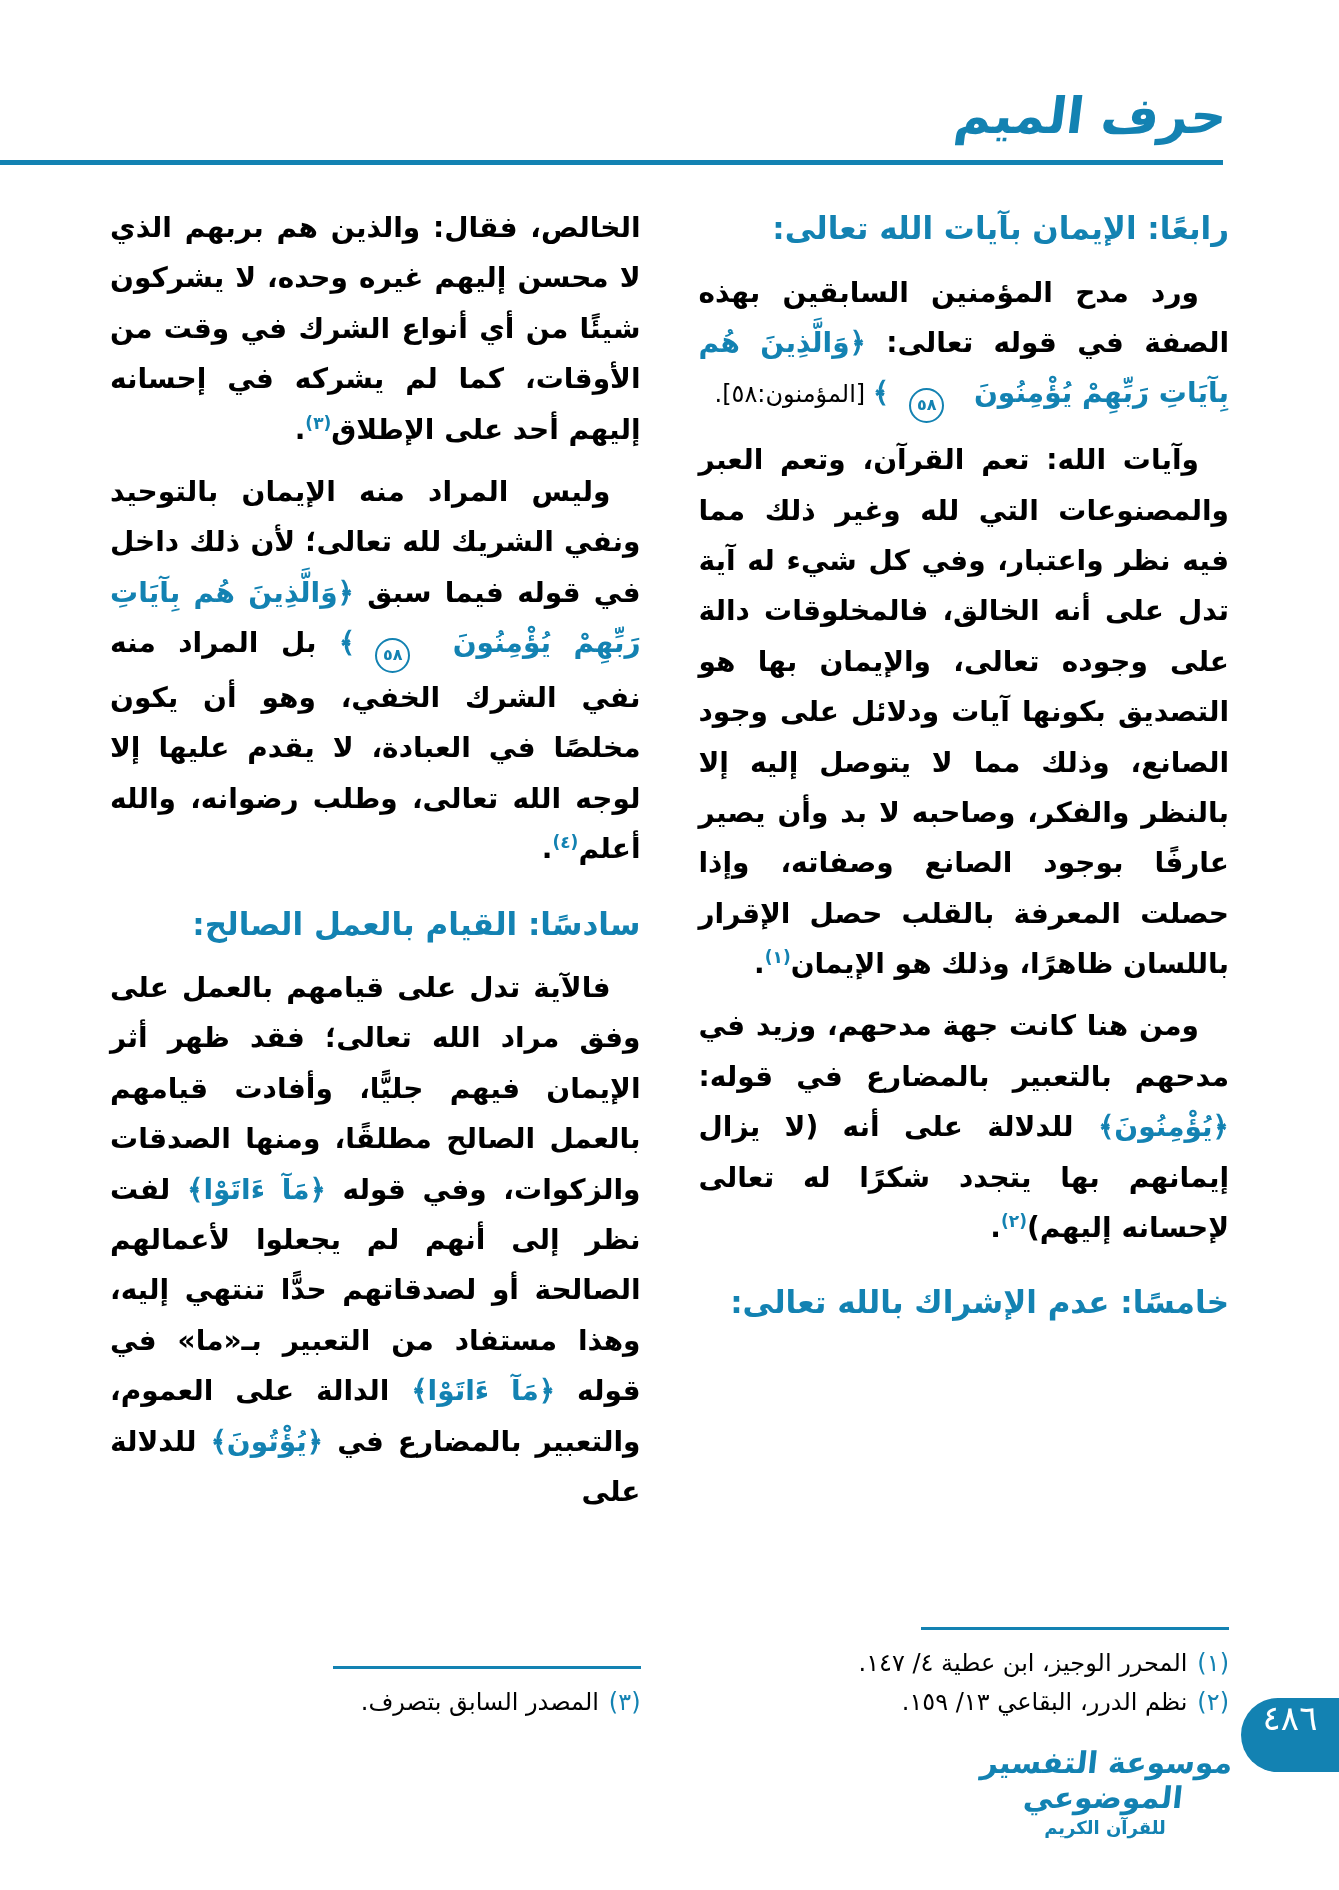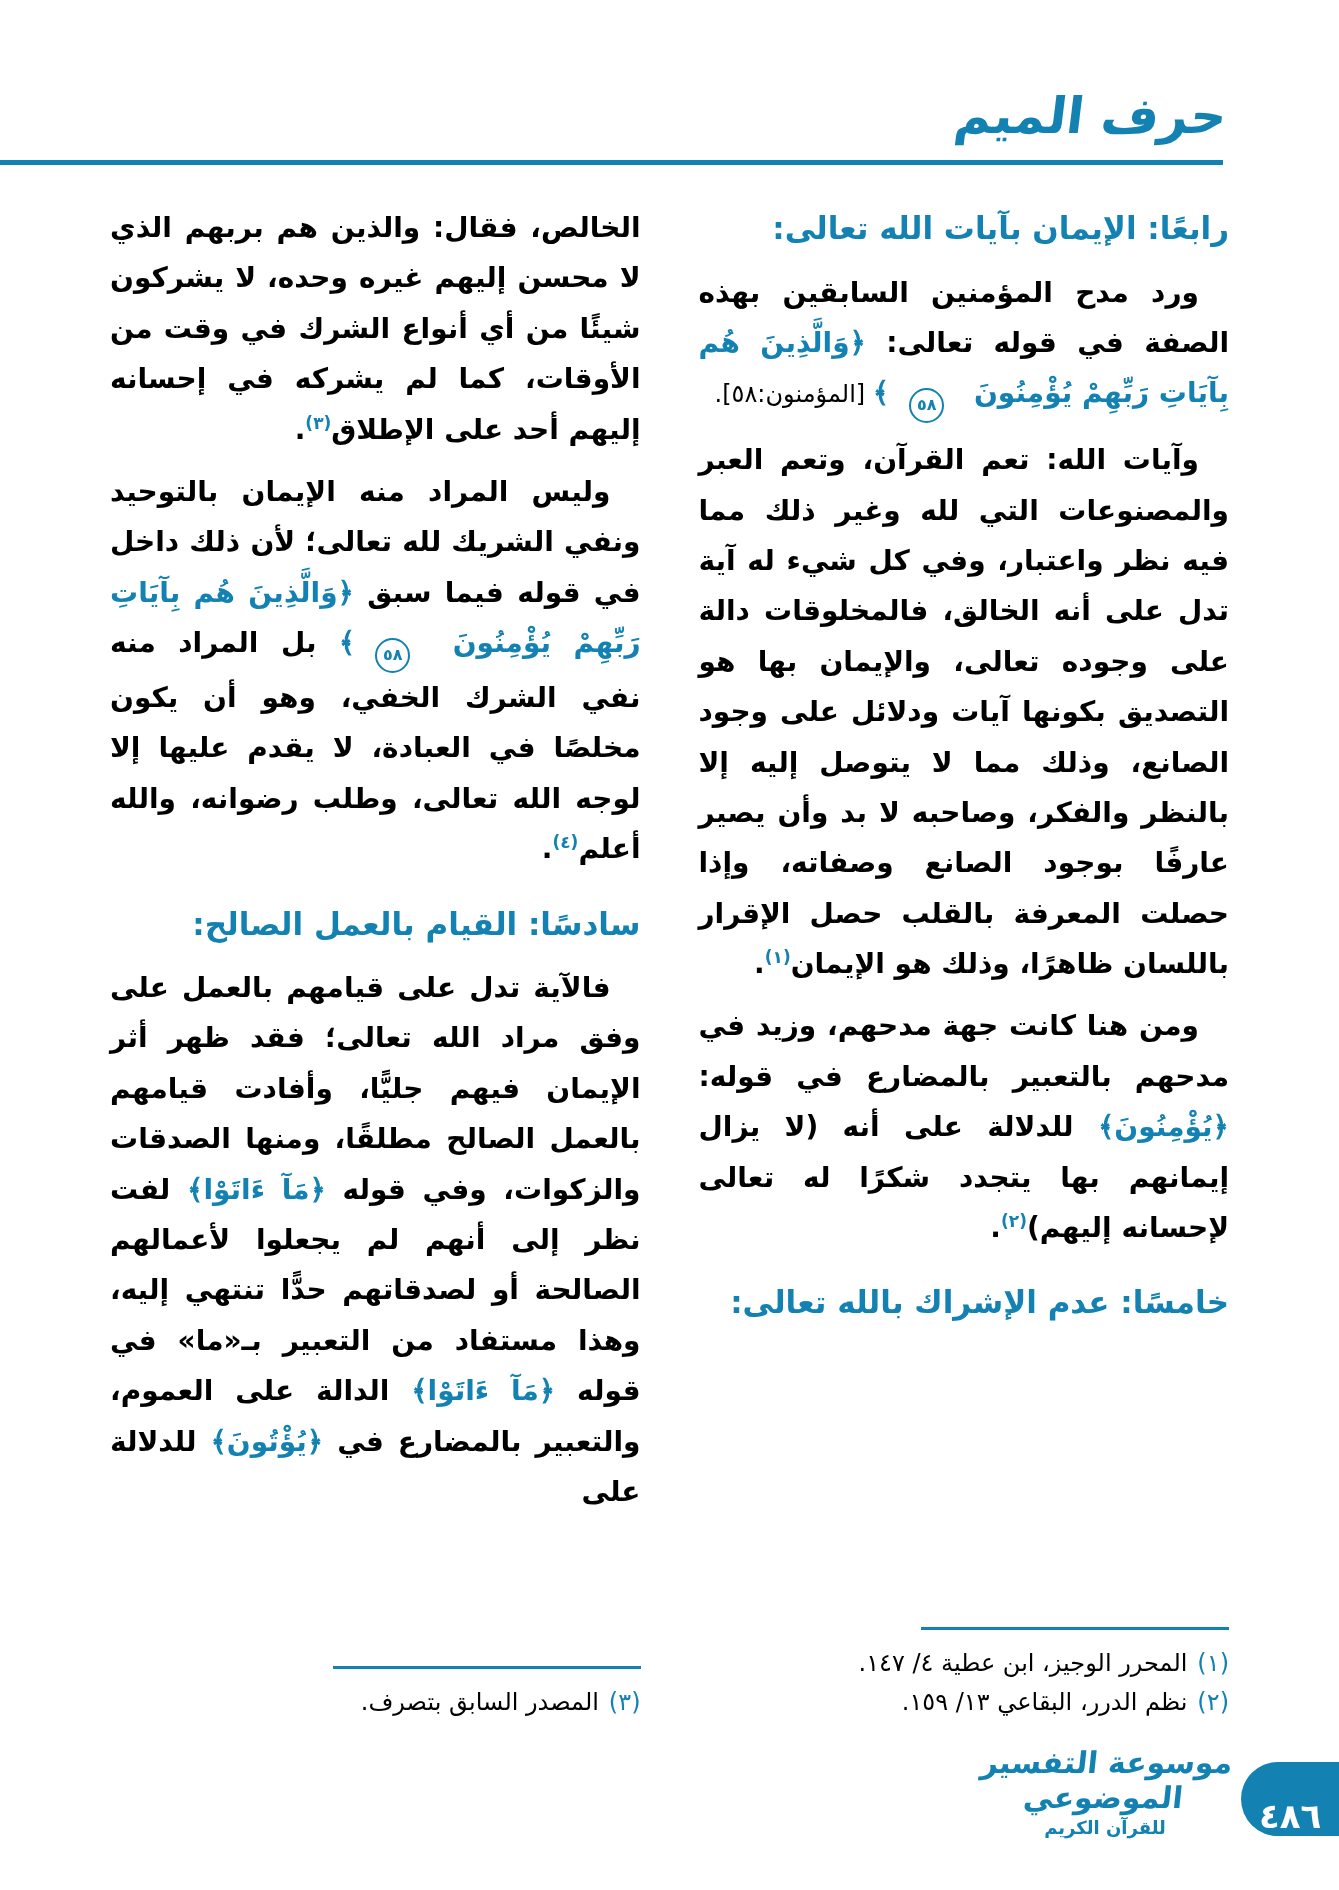--- a/index.html
+++ b/index.html
@@ -62,27 +62,27 @@
     color:var(--accent,#1382B2);
     font-size:16px;font-weight:bold;
     vertical-align:-8px;margin:0 20px;
     text-indent:0;
   }
   .footnotes{margin-top:auto;padding-bottom:6px;}
   .fn-rule{width:58%;height:3px;background:var(--accent,#1382B2);margin-bottom:14px;}
   .fn-item{font-size:24px;font-weight:normal;line-height:1.6;text-align:right;}
   .fn-marker{color:var(--accent,#1382B2);margin-left:10px;}
   .page-badge{
-    position:absolute;right:0;top:1762px;
+    position:absolute;right:0;top:1698px;
     width:98px;height:74px;
     background:var(--accent,#1382B2);
     border-radius:37px 0 0 37px;
     color:#fff;
-    display:flex;align-items:flex-end;justify-content:center;
-    font-size:34px;font-weight:bold;
+    display:flex;align-items:flex-start;justify-content:center;
+    font-size:34px;font-weight:normal;
   }
   .logo{
     position:absolute;right:100px;top:1746px;width:268px;
     text-align:center;color:var(--accent,#1382B2);line-height:1.15;
   }
   .logo-line1{display:block;font-size:30px;font-weight:bold;transform:skewX(-6deg);letter-spacing:-1px;}
   .logo-line2{display:block;font-size:18px;font-weight:bold;margin-top:3px;}
 </style>
 </head>
 <body>

